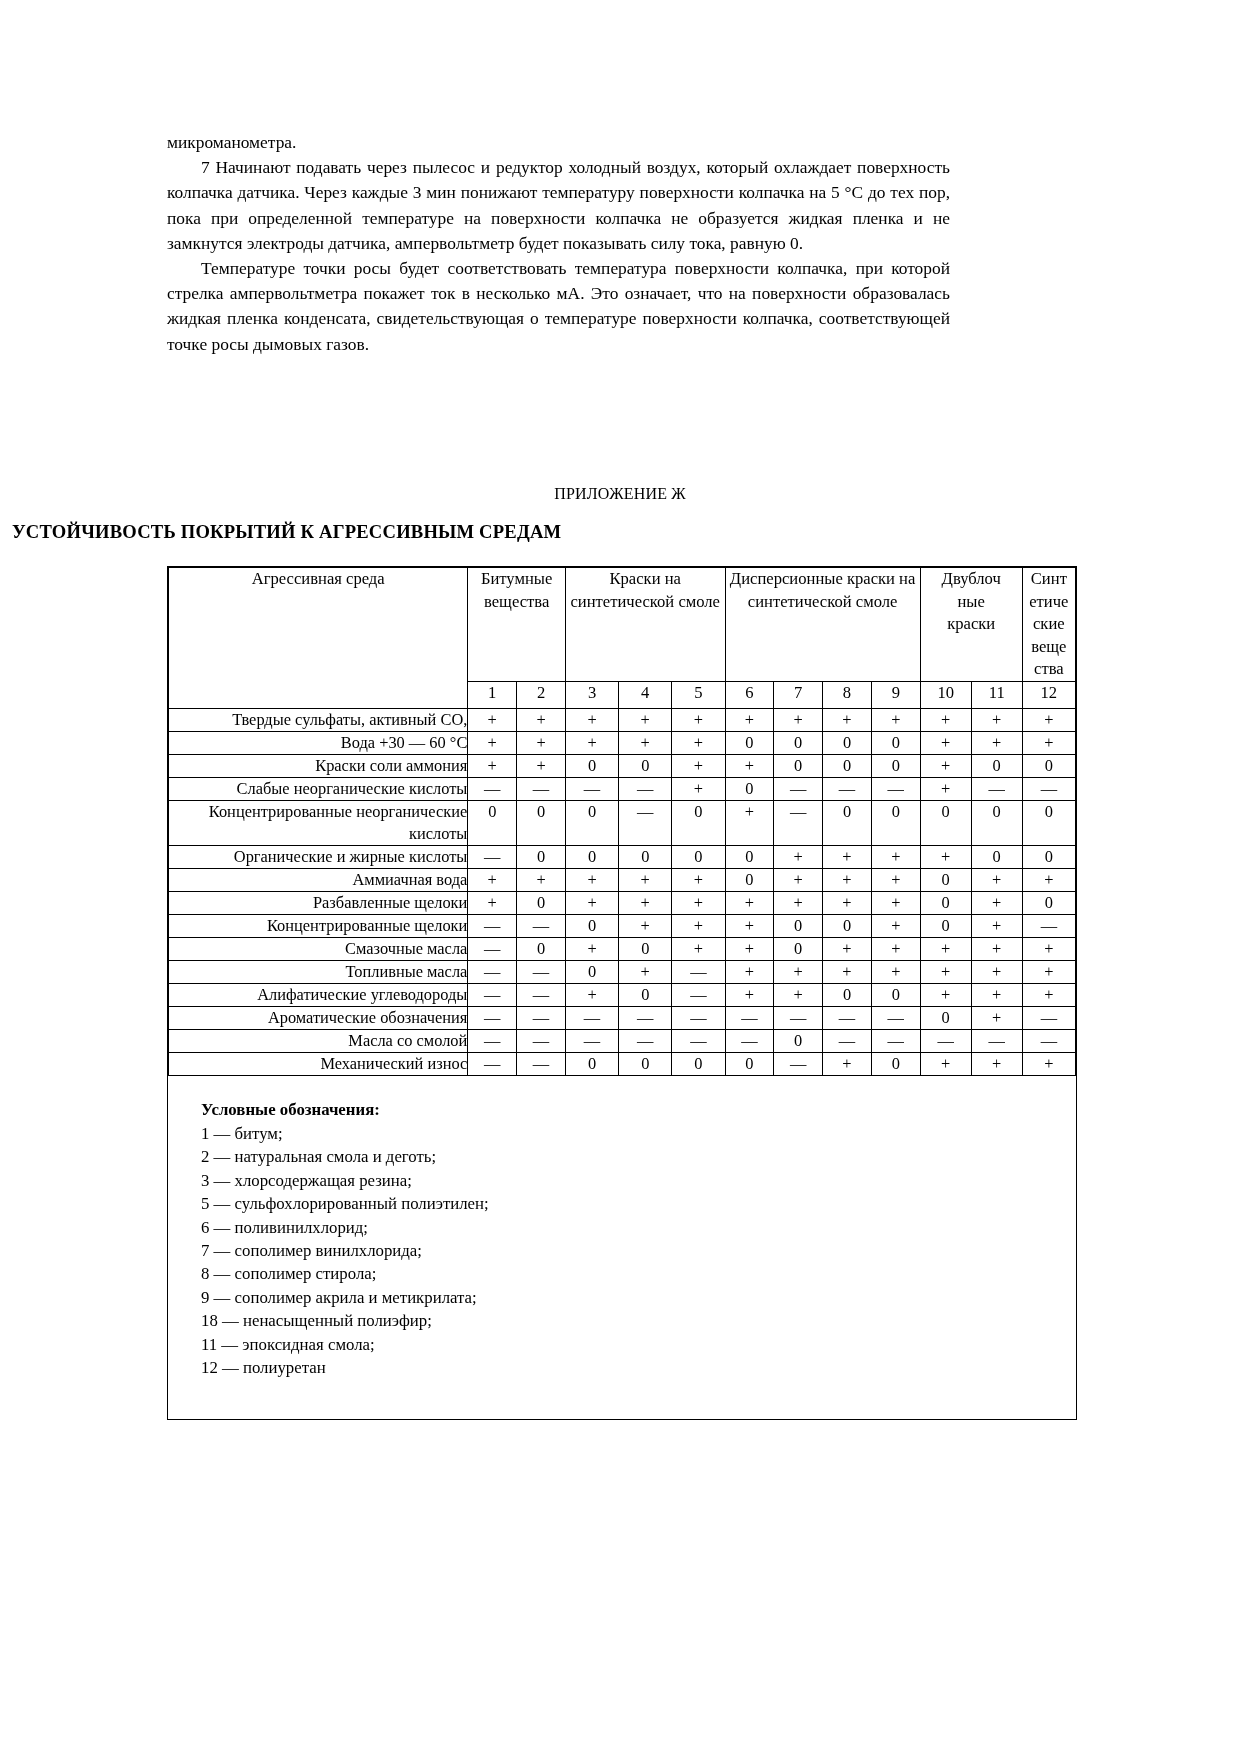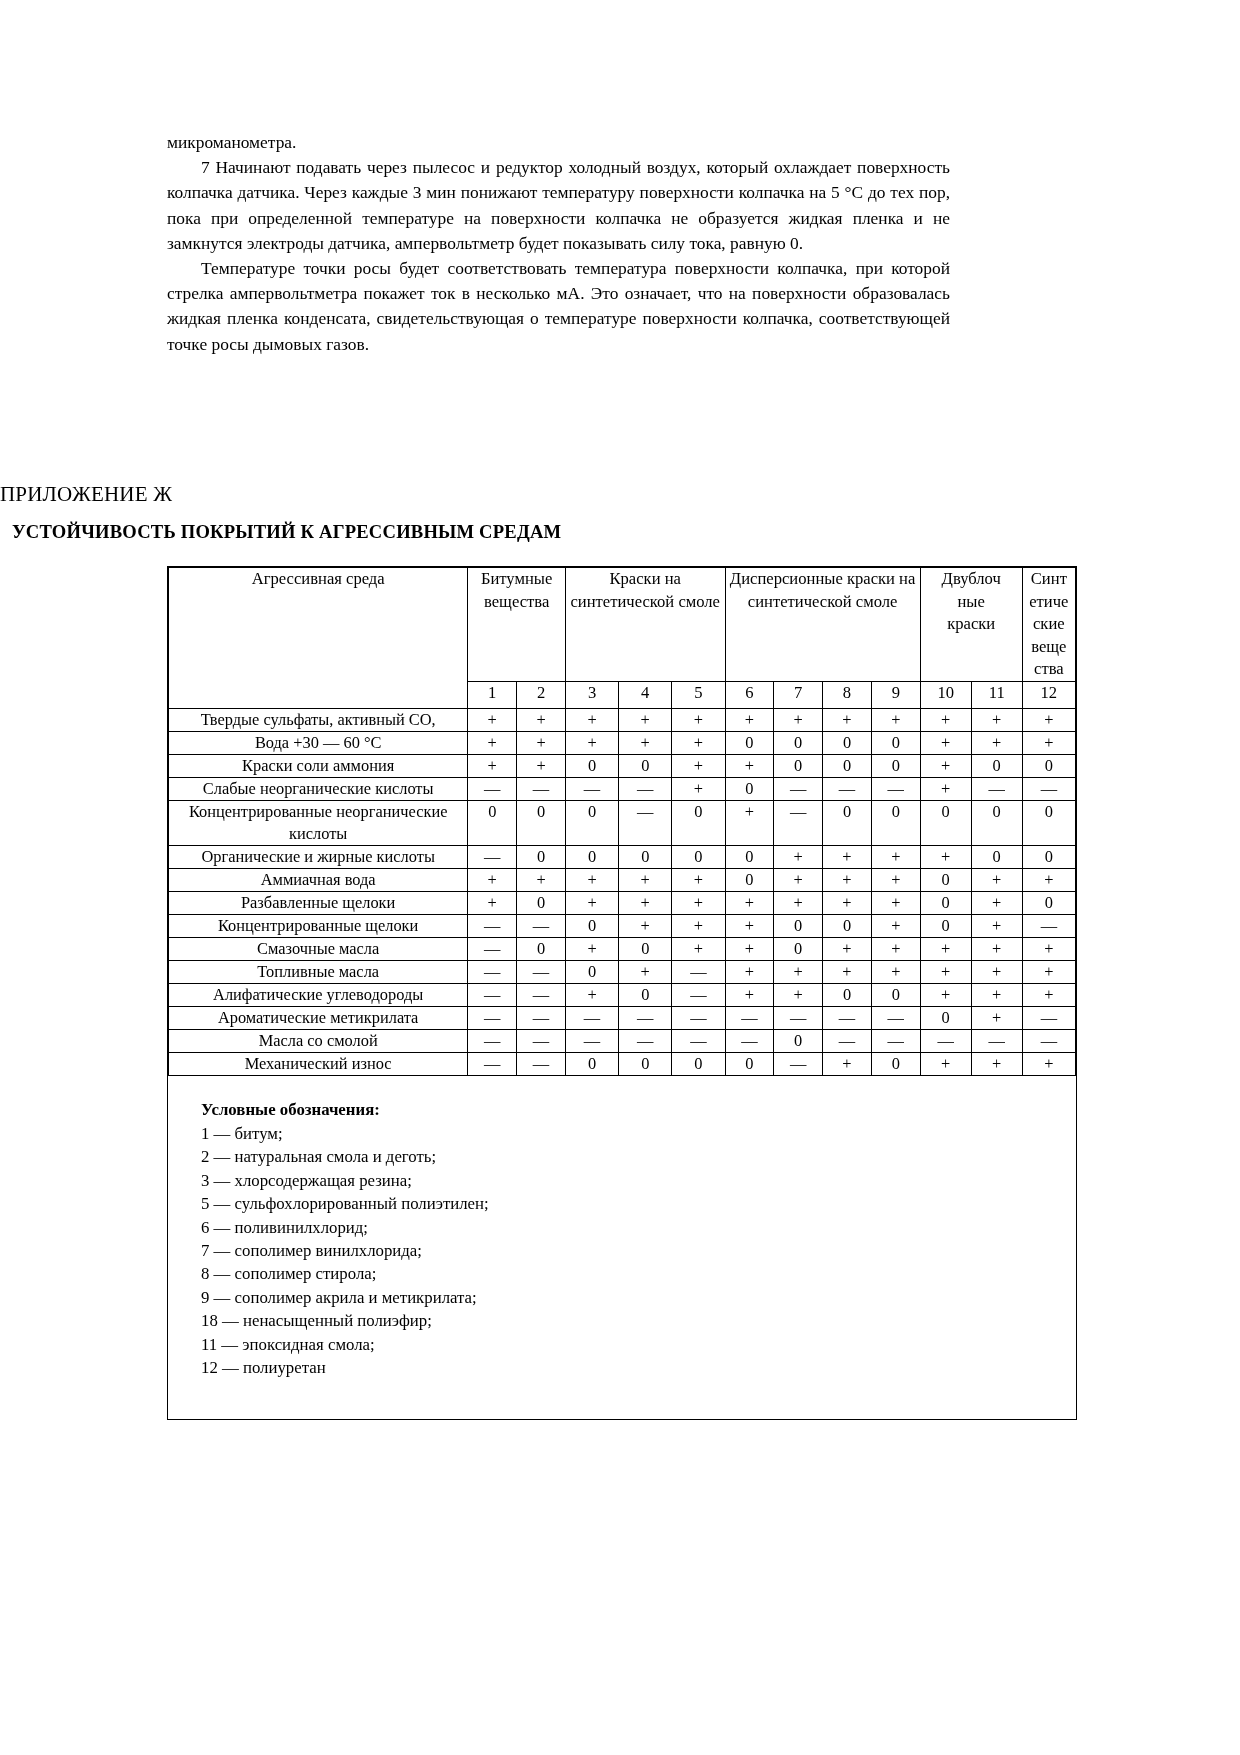--- a/index.html
+++ b/index.html
@@ -39,21 +39,22 @@
     hyphens: none;
   }
   .para.indent { text-indent: 34px; }
   .para.cont   { text-indent: 0; }
 
   
   .appendix-label {
     position: absolute;
     left: 0; top: 483px;
     width: 1240px;
-    font-size: 21px;
+    text-align: center;
+    font-size: 16px;
     line-height: 22px;
     letter-spacing: 0.2px;
   }
   .appendix-title {
     position: absolute;
     left: 12px; top: 520px;
     width: 1240px;
     text-align: left;
     font-size: 18.6px;
     font-weight: bold;
@@ -103,21 +104,21 @@
     line-height: 22.5px;
   }
   .numrow td {
     text-align: center;
     vertical-align: middle;
     height: 26px;
     font-size: 16.6px;
     padding: 1px 0 2px 0;
   }
   td.rowlabel {
-    text-align: center;
+    text-align: right;
     padding: 1px 3px 2px 5px;
     vertical-align: top;
     line-height: 22px;
     font-size: 16.4px;
   }
   td.val {
     text-align: center;
     vertical-align: top;
     padding: 1px 0 2px 0;
     line-height: 22px;
@@ -371,21 +372,21 @@
             <td class="val">—</td>
             <td class="val sep-left">+</td>
             <td class="val">+</td>
             <td class="val">0</td>
             <td class="val">0</td>
             <td class="val sep-left">+</td>
             <td class="val">+</td>
             <td class="val sep-left">+</td>
           </tr>
           <tr>
-            <td class="rowlabel">Ароматические метикрилата</td>
+            <td class="rowlabel">Ароматические обозначения</td>
             <td class="val sep-left">—</td>
             <td class="val">—</td>
             <td class="val sep-left">—</td>
             <td class="val">—</td>
             <td class="val">—</td>
             <td class="val sep-left">—</td>
             <td class="val">—</td>
             <td class="val">—</td>
             <td class="val">—</td>
             <td class="val sep-left">0</td>

